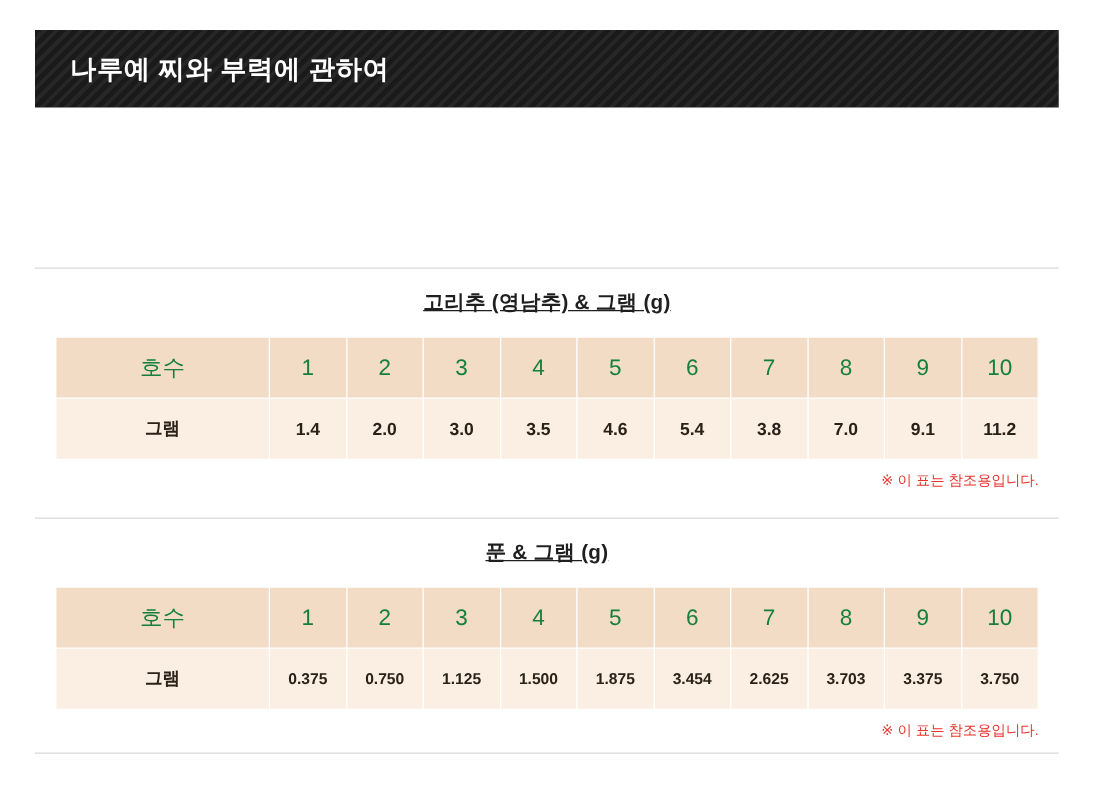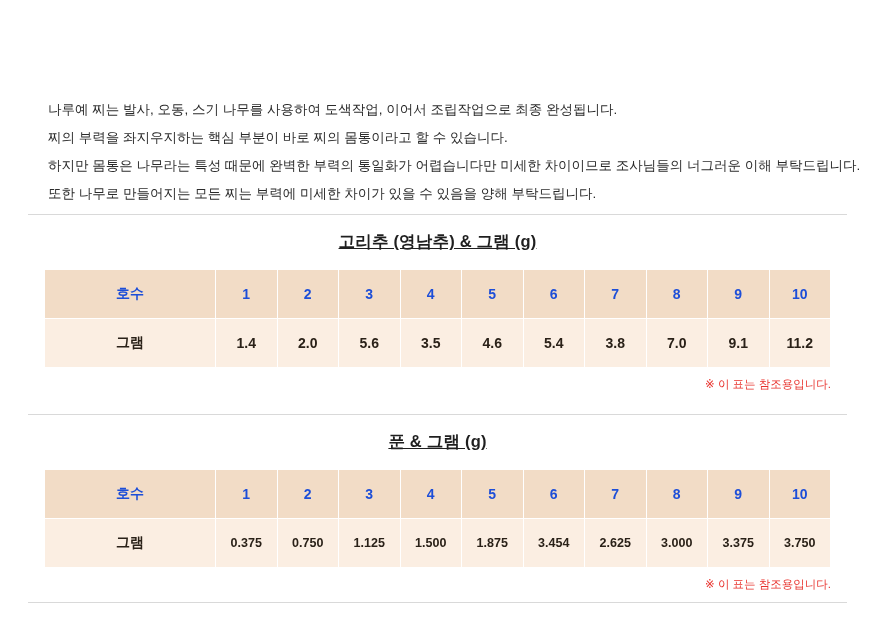--- a/index.html
+++ b/index.html
@@ -94,23 +94,23 @@
     margin: 0 auto;
     table-layout: fixed;
   }
   table.spec td {
     border: 1px solid #ffffff;
     text-align: center;
     height: 28px;
   }
   table.spec tr.head td {
     background: #f2dcc6;
-    font-weight: bold;
-    font-size: 14px;
-    color: #1d4ed8;
+    font-weight: normal;
+    font-size: 18px;
+    color: #15803d;
     height: 46px;
   }
   table.spec tr.body td {
     background: #fbeee2;
     font-weight: bold;
     font-size: 14px;
     color: #2a2118;
     height: 46px;
   }
   table.spec .label-col {
@@ -135,27 +135,24 @@
     width: 819px;
     margin-top: 10px;
     height: 0;
   }
 </style>
 </head>
 <body>
 
 <div class="page">
 
-
-  <div class="intro">
-    <p>나루예 찌는 발사, 오동, 스기 나무를 사용하여 도색작업, 이어서 조립작업으로 최종 완성됩니다.</p>
-    <p>찌의 부력을 좌지우지하는 핵심 부분이 바로 찌의 몸통이라고 할 수 있습니다.</p>
-    <p>하지만 몸통은 나무라는 특성 때문에 완벽한 부력의 통일화가 어렵습니다만 미세한 차이이므로 조사님들의 너그러운 이해 부탁드립니다.</p>
-    <p>또한 나무로 만들어지는 모든 찌는 부력에 미세한 차이가 있을 수 있음을 양해 부탁드립니다.</p>
+  <div class="banner">
+    <div class="banner-title">나루예 찌와 부력에 관하여</div>
   </div>
+
 
   <div class="section section-1">
     <div class="section-rule-top"></div>
     <div class="section-title">고리추 (영남추) &amp; 그램 (g)</div>
 
     <table class="spec">
       <tbody>
         <tr class="head">
           <td class="label-col">호수</td>
           <td>1</td>
@@ -166,21 +163,21 @@
           <td>6</td>
           <td>7</td>
           <td>8</td>
           <td>9</td>
           <td>10</td>
         </tr>
         <tr class="body">
           <td class="label-col">그램</td>
           <td>1.4</td>
           <td>2.0</td>
-          <td>5.6</td>
+          <td>3.0</td>
           <td>3.5</td>
           <td>4.6</td>
           <td>5.4</td>
           <td>3.8</td>
           <td>7.0</td>
           <td>9.1</td>
           <td>11.2</td>
         </tr>
       </tbody>
     </table>
@@ -209,21 +206,21 @@
         </tr>
         <tr class="body">
           <td class="label-col">그램</td>
           <td class="small">0.375</td>
           <td class="small">0.750</td>
           <td class="small">1.125</td>
           <td class="small">1.500</td>
           <td class="small">1.875</td>
           <td class="small">3.454</td>
           <td class="small">2.625</td>
-          <td class="small">3.000</td>
+          <td class="small">3.703</td>
           <td class="small">3.375</td>
           <td class="small">3.750</td>
         </tr>
       </tbody>
     </table>
 
     <div class="note">※ 이 표는 참조용입니다.</div>
     <div class="section-rule-bottom"></div>
   </div>
 

